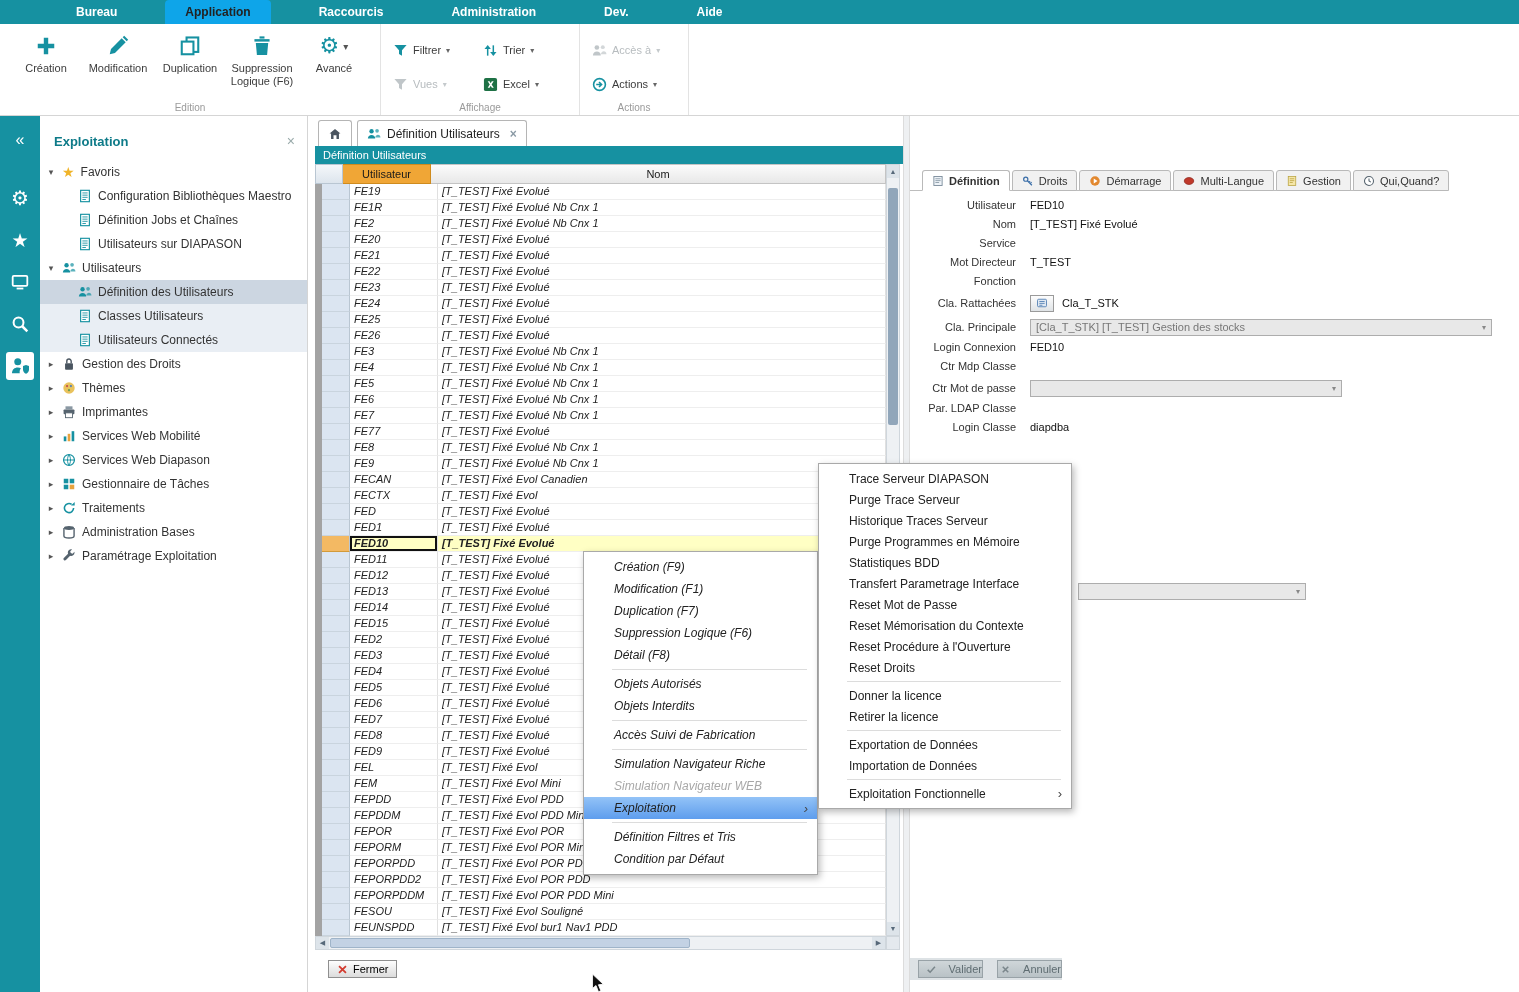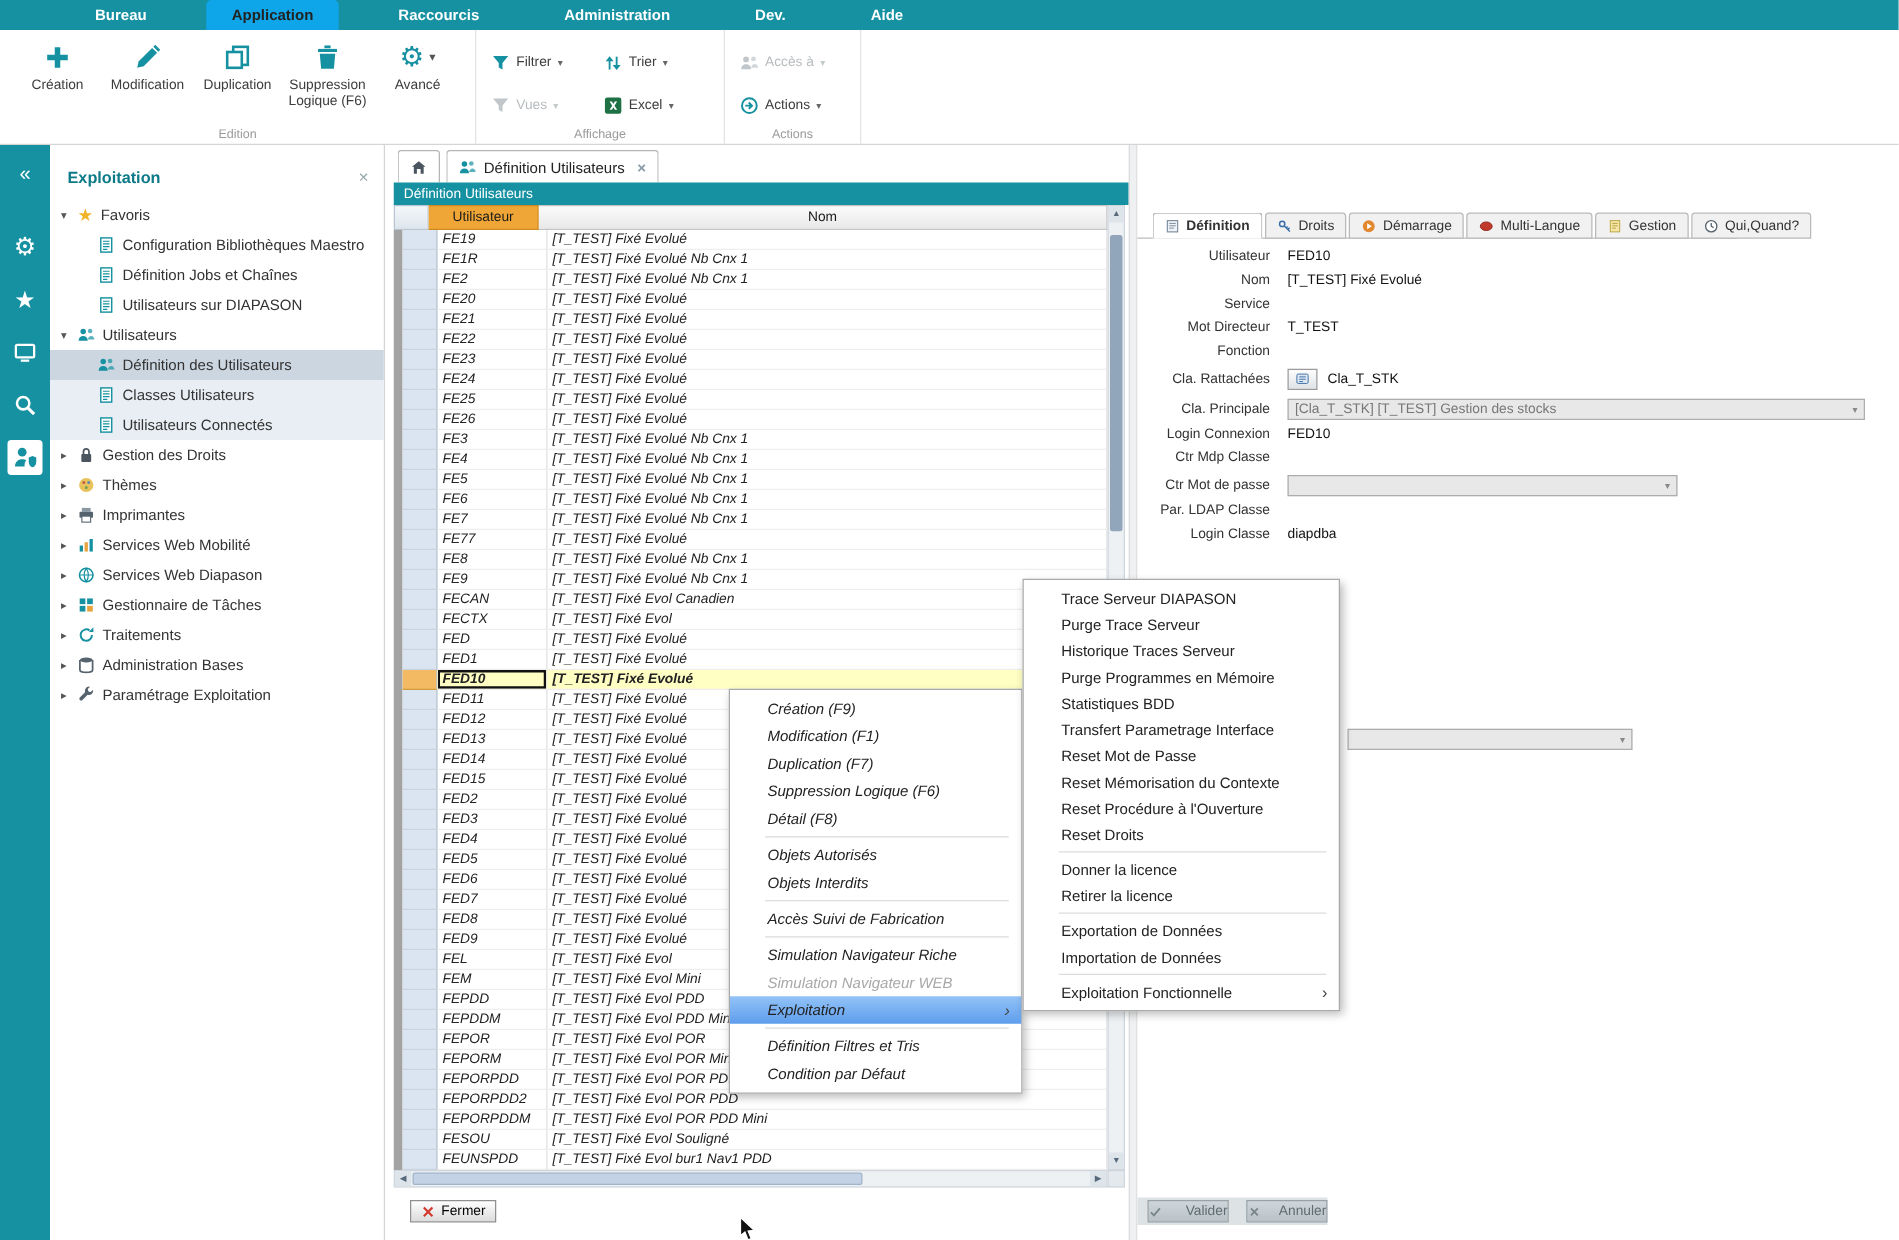--- a/index.html
+++ b/index.html
@@ -91,21 +91,21 @@
   .frow.t-select{height:20px;margin-top:3px;}
   .flabel{width:106px;text-align:right;font-size:11px;color:#333;margin-right:14px;flex:none;white-space:nowrap;}
   .fvalue{font-size:11px;color:#111;white-space:nowrap;}
   .fselect{height:17px;background:#e8e8e8;border:1px solid #adadad;display:flex;align-items:center;justify-content:space-between;padding:0 5px;color:#777;font-size:11px;}
   .fselect .caret{color:#888;font-size:8px;}
   .fselect.lg{width:462px;}
   .fselect.md{width:312px;}
   .fselect.floating{position:absolute;left:168px;top:467px;width:228px;}
   .fpicker-btn{width:24px;height:17px;border:1px solid #9a9a9a;background:linear-gradient(#fdfdfd,#dfe3e6);display:flex;align-items:center;justify-content:center;margin-right:8px;cursor:pointer;}
   #detailFooter{position:absolute;top:842px;left:0;width:152px;height:22px;background:#dde2e5;display:flex;gap:14px;padding:2px 0 0 8px;}
-  .dbtn{width:67px;height:18px;background:linear-gradient(#cfd6d9,#b9c2c6);border:1px solid #98a2a7;color:#5f6d72;font-size:11px;display:flex;align-items:center;justify-content:space-between;gap:12px;cursor:default;}
+  .dbtn{width:67px;height:18px;background:linear-gradient(#cfd6d9,#b9c2c6);border:1px solid #98a2a7;color:#5f6d72;font-size:11px;display:flex;align-items:center;justify-content:flex-end;gap:12px;cursor:default;}
 
   
   #fermer{position:absolute;left:328px;top:960px;height:18px;padding:0 8px;background:linear-gradient(#fefefe,#dcdcdc);border:1px solid #8f8f8f;font-size:11px;font-family:"Liberation Sans",sans-serif;display:flex;align-items:center;gap:5px;cursor:pointer;}
 
   
   .menu{position:absolute;background:#fff;border:1px solid #a9a9a9;box-shadow:2px 3px 7px rgba(0,0,0,.28);padding:4px 0;z-index:50;}
   #ctxMenu{left:583px;top:551px;width:235px;font-style:italic;}
   #subMenu{left:818px;top:463px;width:254px;}
   .mitem{height:22px;display:flex;align-items:center;padding:0 16px 0 30px;font-size:12px;color:#222;white-space:nowrap;position:relative;cursor:pointer;}
   #subMenu .mitem{height:21px;}

